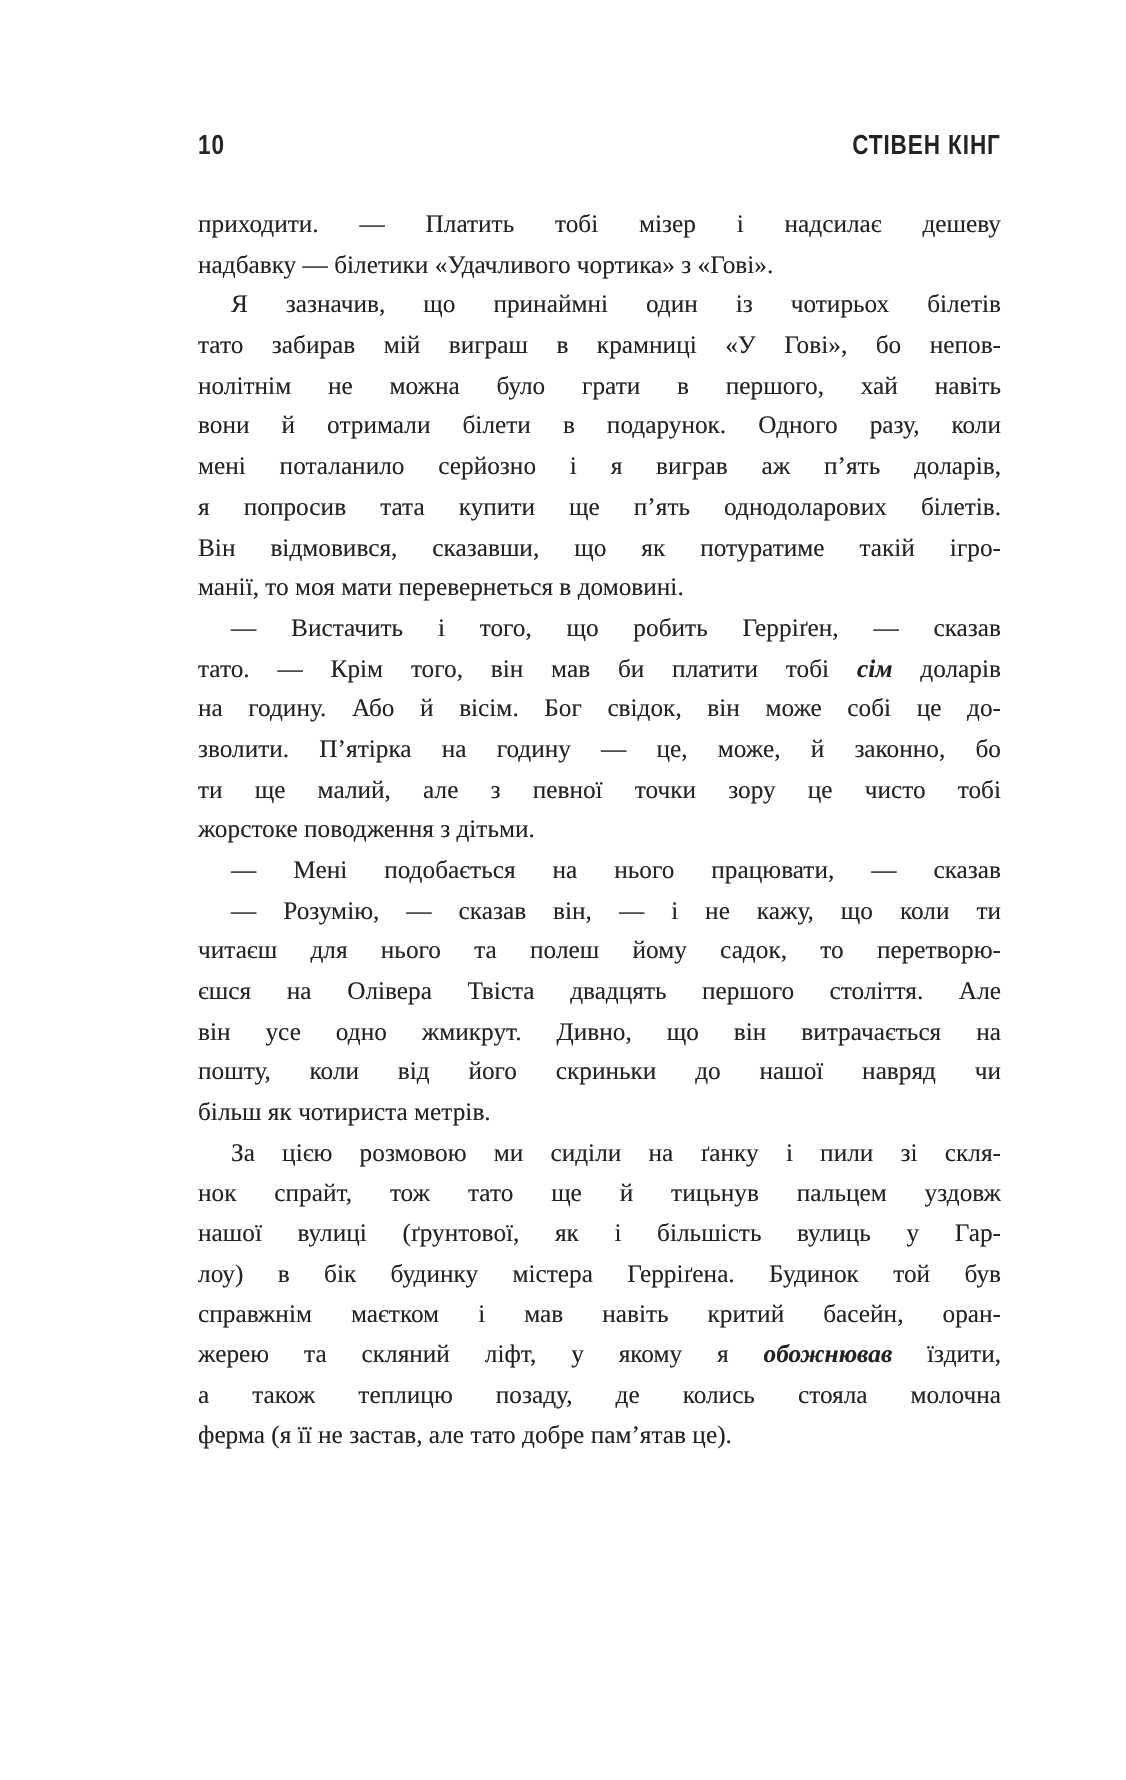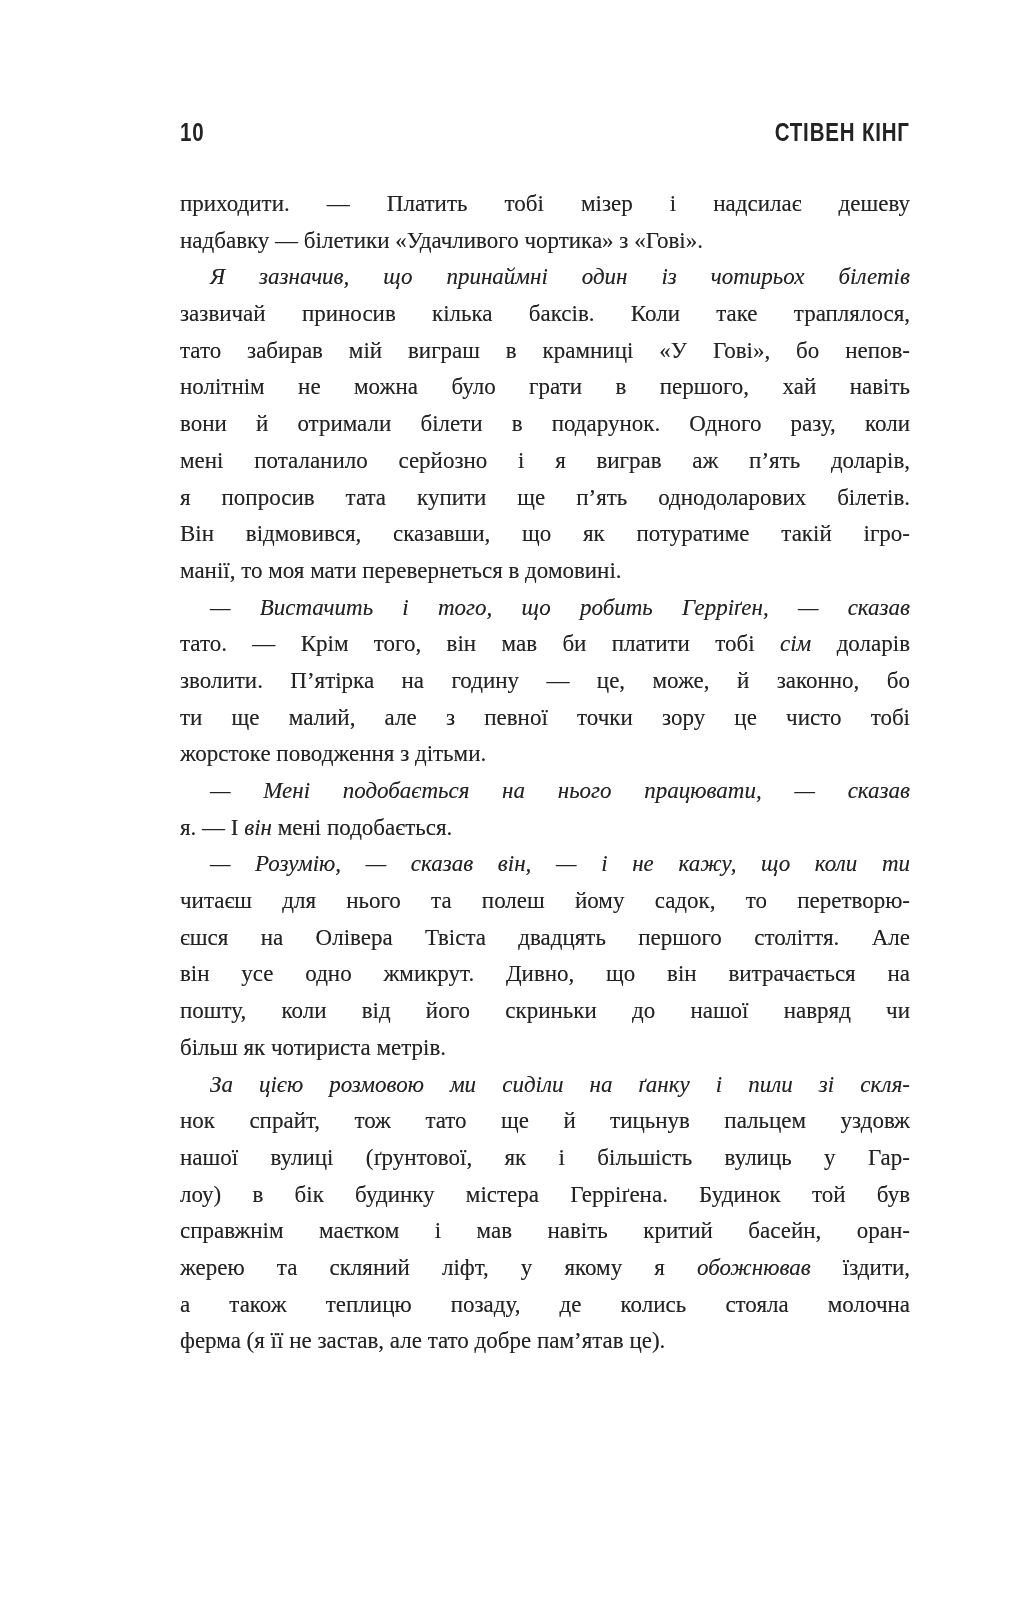--- a/index.html
+++ b/index.html
@@ -55,53 +55,52 @@
     text-align: justify;
     text-align-last: justify;
     overflow: hidden;
   }
   .line.last {
     text-align: center;
     text-align-last: left;
   }
   .line.indent {
     padding-left: 30px;
-    font-style: italic;
   }
   .line i {
     font-style: italic;
+    font-weight: bold;
   }
 </style>
 </head>
 <body>
 
 <div class="screen">
   <header class="running-head">
     <span class="page-num">10</span>
     <span class="running-title">СТІВЕН КІНГ</span>
   </header>
   <main class="text-block">
       <div class="line"><span>приходити. — Платить тобі мізер і надсилає дешеву</span></div>
       <div class="line last"><span>надбавку — білетики «Удачливого чортика» з «Гові».</span></div>
       <div class="line indent"><span>Я зазначив, що принаймні один із чотирьох білетів</span></div>
-      <div class="line"><span>зазвичай приносив кілька баксів. Коли таке траплялося,</span></div>
       <div class="line"><span>тато забирав мій виграш в крамниці «У Гові», бо непов-</span></div>
       <div class="line"><span>нолітнім не можна було грати в першого, хай навіть</span></div>
       <div class="line"><span>вони й отримали білети в подарунок. Одного разу, коли</span></div>
       <div class="line"><span>мені поталанило серйозно і я виграв аж п’ять доларів,</span></div>
       <div class="line"><span>я попросив тата купити ще п’ять однодоларових білетів.</span></div>
       <div class="line"><span>Він відмовився, сказавши, що як потуратиме такій ігро-</span></div>
       <div class="line last"><span>манії, то моя мати перевернеться в домовині.</span></div>
       <div class="line indent"><span>— Вистачить і того, що робить Герріґен, — сказав</span></div>
       <div class="line"><span>тато. — Крім того, він мав би платити тобі </span><i>сім</i><span> доларів</span></div>
+      <div class="line"><span>на годину. Або й вісім. Бог свідок, він може собі це до-</span></div>
       <div class="line"><span>зволити. П’ятірка на годину — це, може, й законно, бо</span></div>
       <div class="line"><span>ти ще малий, але з певної точки зору це чисто тобі</span></div>
       <div class="line last"><span>жорстоке поводження з дітьми.</span></div>
       <div class="line indent"><span>— Мені подобається на нього працювати, — сказав</span></div>
-      <div class="line last"><span>я. — І </span><i>він</i><span> мені подобається.</span></div>
       <div class="line indent"><span>— Розумію, — сказав він, — і не кажу, що коли ти</span></div>
       <div class="line"><span>читаєш для нього та полеш йому садок, то перетворю-</span></div>
       <div class="line"><span>єшся на Олівера Твіста двадцять першого століття. Але</span></div>
       <div class="line"><span>він усе одно жмикрут. Дивно, що він витрачається на</span></div>
       <div class="line"><span>пошту, коли від його скриньки до нашої навряд чи</span></div>
       <div class="line last"><span>більш як чотириста метрів.</span></div>
       <div class="line indent"><span>За цією розмовою ми сиділи на ґанку і пили зі скля-</span></div>
       <div class="line"><span>нок спрайт, тож тато ще й тицьнув пальцем уздовж</span></div>
       <div class="line"><span>нашої вулиці (ґрунтової, як і більшість вулиць у Гар-</span></div>
       <div class="line"><span>лоу) в бік будинку містера Герріґена. Будинок той був</span></div>

